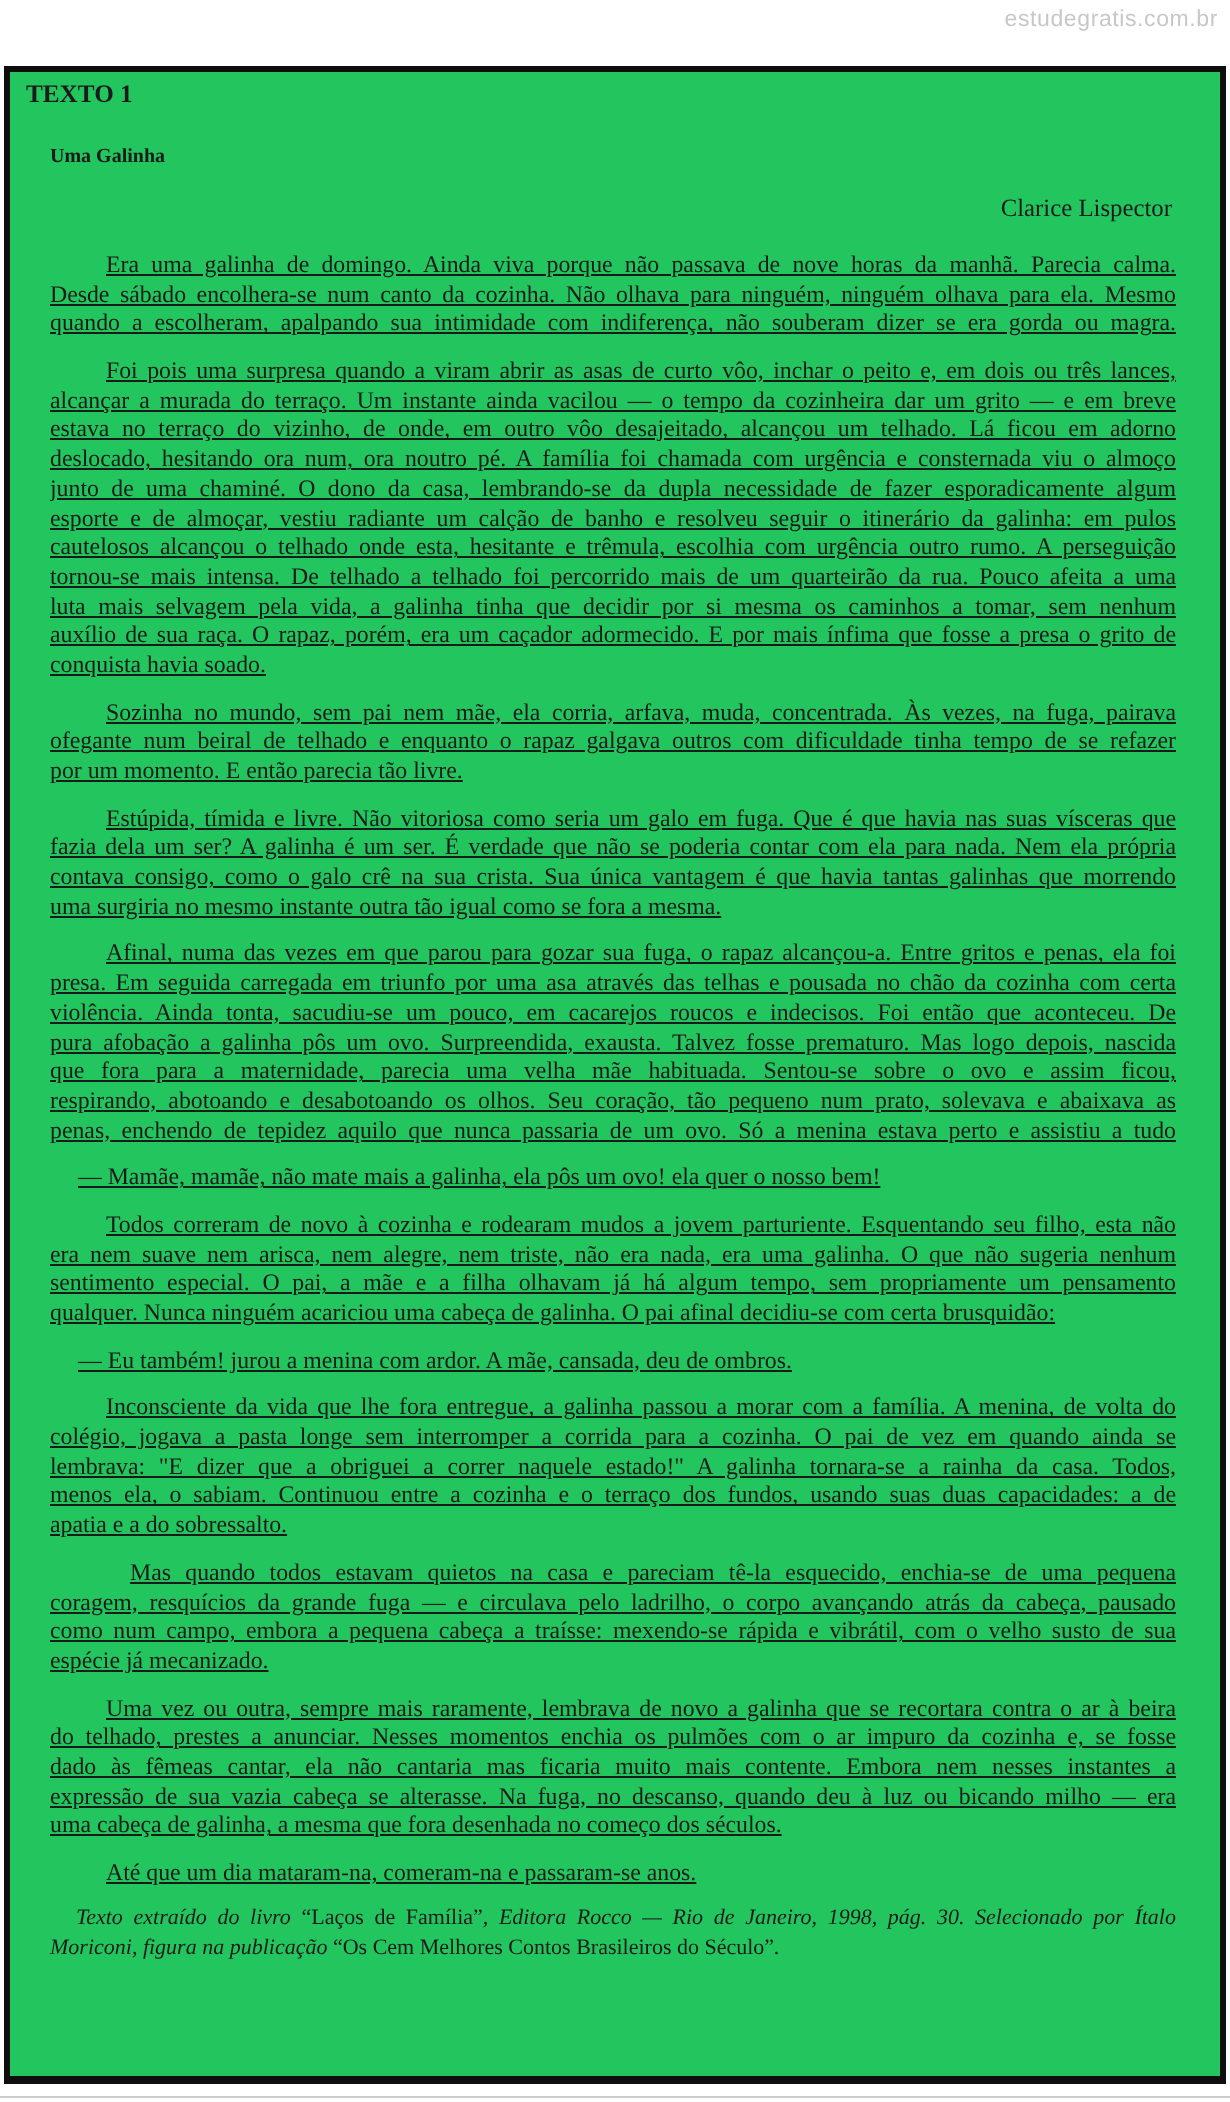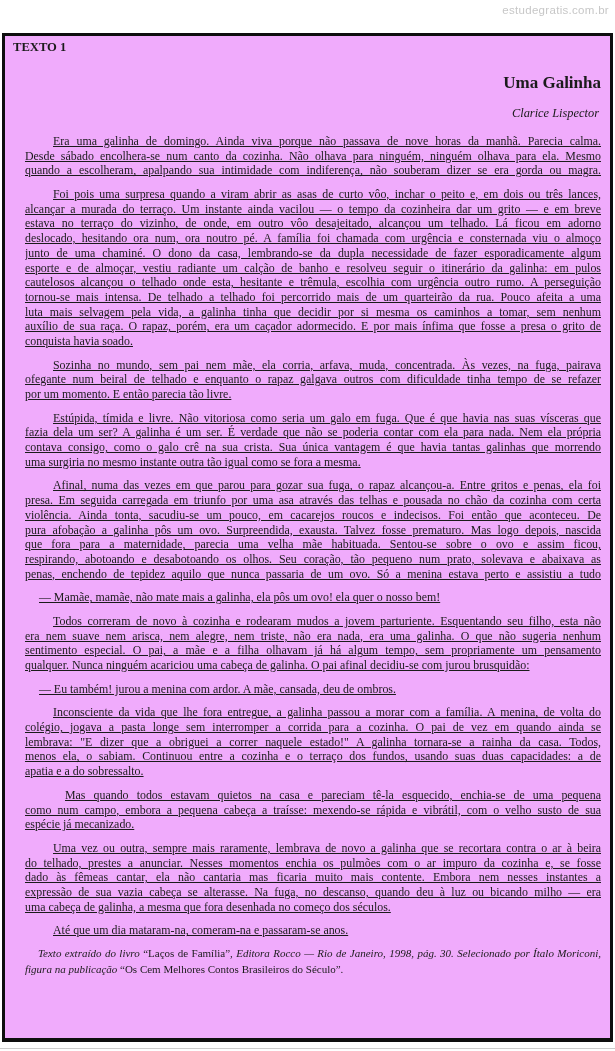--- a/index.html
+++ b/index.html
@@ -14,31 +14,31 @@
   .watermark {
     position: absolute; top: 4px; right: 6px;
     font-family: "Liberation Sans", sans-serif;
     font-size: 11.5px; color: #c7c7c7; letter-spacing: 0.3px;
   }
   .text-box {
     position: absolute; left: 2px; top: 33px;
     width: 611px; height: 1009px;
     border: 3px solid #0e0e0e; border-bottom-width: 4px;
     box-sizing: border-box;
-    padding: 4px 9px 0 20px;
-    background: #f0abfc;
+    padding: 4px 22px 0 20px;
+    background: #22c55e;
   }
   .texto-label {
     font-weight: bold; font-size: 12.6px; margin-left: -12px;
   }
   .story-title {
-    text-align: right; font-weight: bold; font-size: 17px; margin-top: 18px;
+    text-align: left; font-weight: bold; font-size: 10px; margin-top: 18px;
   }
   .story-author {
-    text-align: right; font-style: italic; font-size: 12.4px; margin-top: 13px; padding-right: 2px;
+    text-align: right; font-size: 12.4px; margin-top: 13px; padding-right: 2px;
   }
   .text-body { margin-top: 13px; font-size: 11.9px; }
   .para { margin-top: 9px; }
   .para:first-child { margin-top: 0; }
   .line {
     position: relative;
     height: 14.7px; line-height: 14.7px;
     text-align: justify; text-align-last: justify;
     overflow: hidden;
     text-decoration: underline;
@@ -108,34 +108,35 @@
         <div class="line"><span>respirando, abotoando e desabotoando os olhos. Seu coração, tão pequeno num prato, solevava e abaixava as</span></div>
         <div class="line"><span>penas, enchendo de tepidez aquilo que nunca passaria de um ovo. Só a menina estava perto e assistiu a tudo</span></div>
       </div>
       <div class="para dialogue">
         <div class="line first last"><span>— Mamãe, mamãe, não mate mais a galinha, ela pôs um ovo! ela quer o nosso bem!</span></div>
       </div>
       <div class="para normal">
         <div class="line first"><span>Todos correram de novo à cozinha e rodearam mudos a jovem parturiente. Esquentando seu filho, esta não</span></div>
         <div class="line"><span>era nem suave nem arisca, nem alegre, nem triste, não era nada, era uma galinha. O que não sugeria nenhum</span></div>
         <div class="line"><span>sentimento especial. O pai, a mãe e a filha olhavam já há algum tempo, sem propriamente um pensamento</span></div>
-        <div class="line last"><span>qualquer. Nunca ninguém acariciou uma cabeça de galinha. O pai afinal decidiu-se com jurou brusquidão:</span></div>
+        <div class="line last"><span>qualquer. Nunca ninguém acariciou uma cabeça de galinha. O pai afinal decidiu-se com certa brusquidão:</span></div>
       </div>
       <div class="para dialogue">
         <div class="line first last"><span>— Eu também! jurou a menina com ardor. A mãe, cansada, deu de ombros.</span></div>
       </div>
       <div class="para normal">
         <div class="line first"><span>Inconsciente da vida que lhe fora entregue, a galinha passou a morar com a família. A menina, de volta do</span></div>
         <div class="line"><span>colégio, jogava a pasta longe sem interromper a corrida para a cozinha. O pai de vez em quando ainda se</span></div>
         <div class="line"><span>lembrava: "E dizer que a obriguei a correr naquele estado!" A galinha tornara-se a rainha da casa. Todos,</span></div>
         <div class="line"><span>menos ela, o sabiam. Continuou entre a cozinha e o terraço dos fundos, usando suas duas capacidades: a de</span></div>
         <div class="line last"><span>apatia e a do sobressalto.</span></div>
       </div>
       <div class="para bigindent">
         <div class="line first"><span>Mas quando todos estavam quietos na casa e pareciam tê-la esquecido, enchia-se de uma pequena</span></div>
+        <div class="line"><span>coragem, resquícios da grande fuga — e circulava pelo ladrilho, o corpo avançando atrás da cabeça, pausado</span></div>
         <div class="line"><span>como num campo, embora a pequena cabeça a traísse: mexendo-se rápida e vibrátil, com o velho susto de sua</span></div>
         <div class="line last"><span>espécie já mecanizado.</span></div>
       </div>
       <div class="para normal">
         <div class="line first"><span>Uma vez ou outra, sempre mais raramente, lembrava de novo a galinha que se recortara contra o ar à beira</span></div>
         <div class="line"><span>do telhado, prestes a anunciar. Nesses momentos enchia os pulmões com o ar impuro da cozinha e, se fosse</span></div>
         <div class="line"><span>dado às fêmeas cantar, ela não cantaria mas ficaria muito mais contente. Embora nem nesses instantes a</span></div>
         <div class="line"><span>expressão de sua vazia cabeça se alterasse. Na fuga, no descanso, quando deu à luz ou bicando milho — era</span></div>
         <div class="line last"><span>uma cabeça de galinha, a mesma que fora desenhada no começo dos séculos.</span></div>
       </div>

